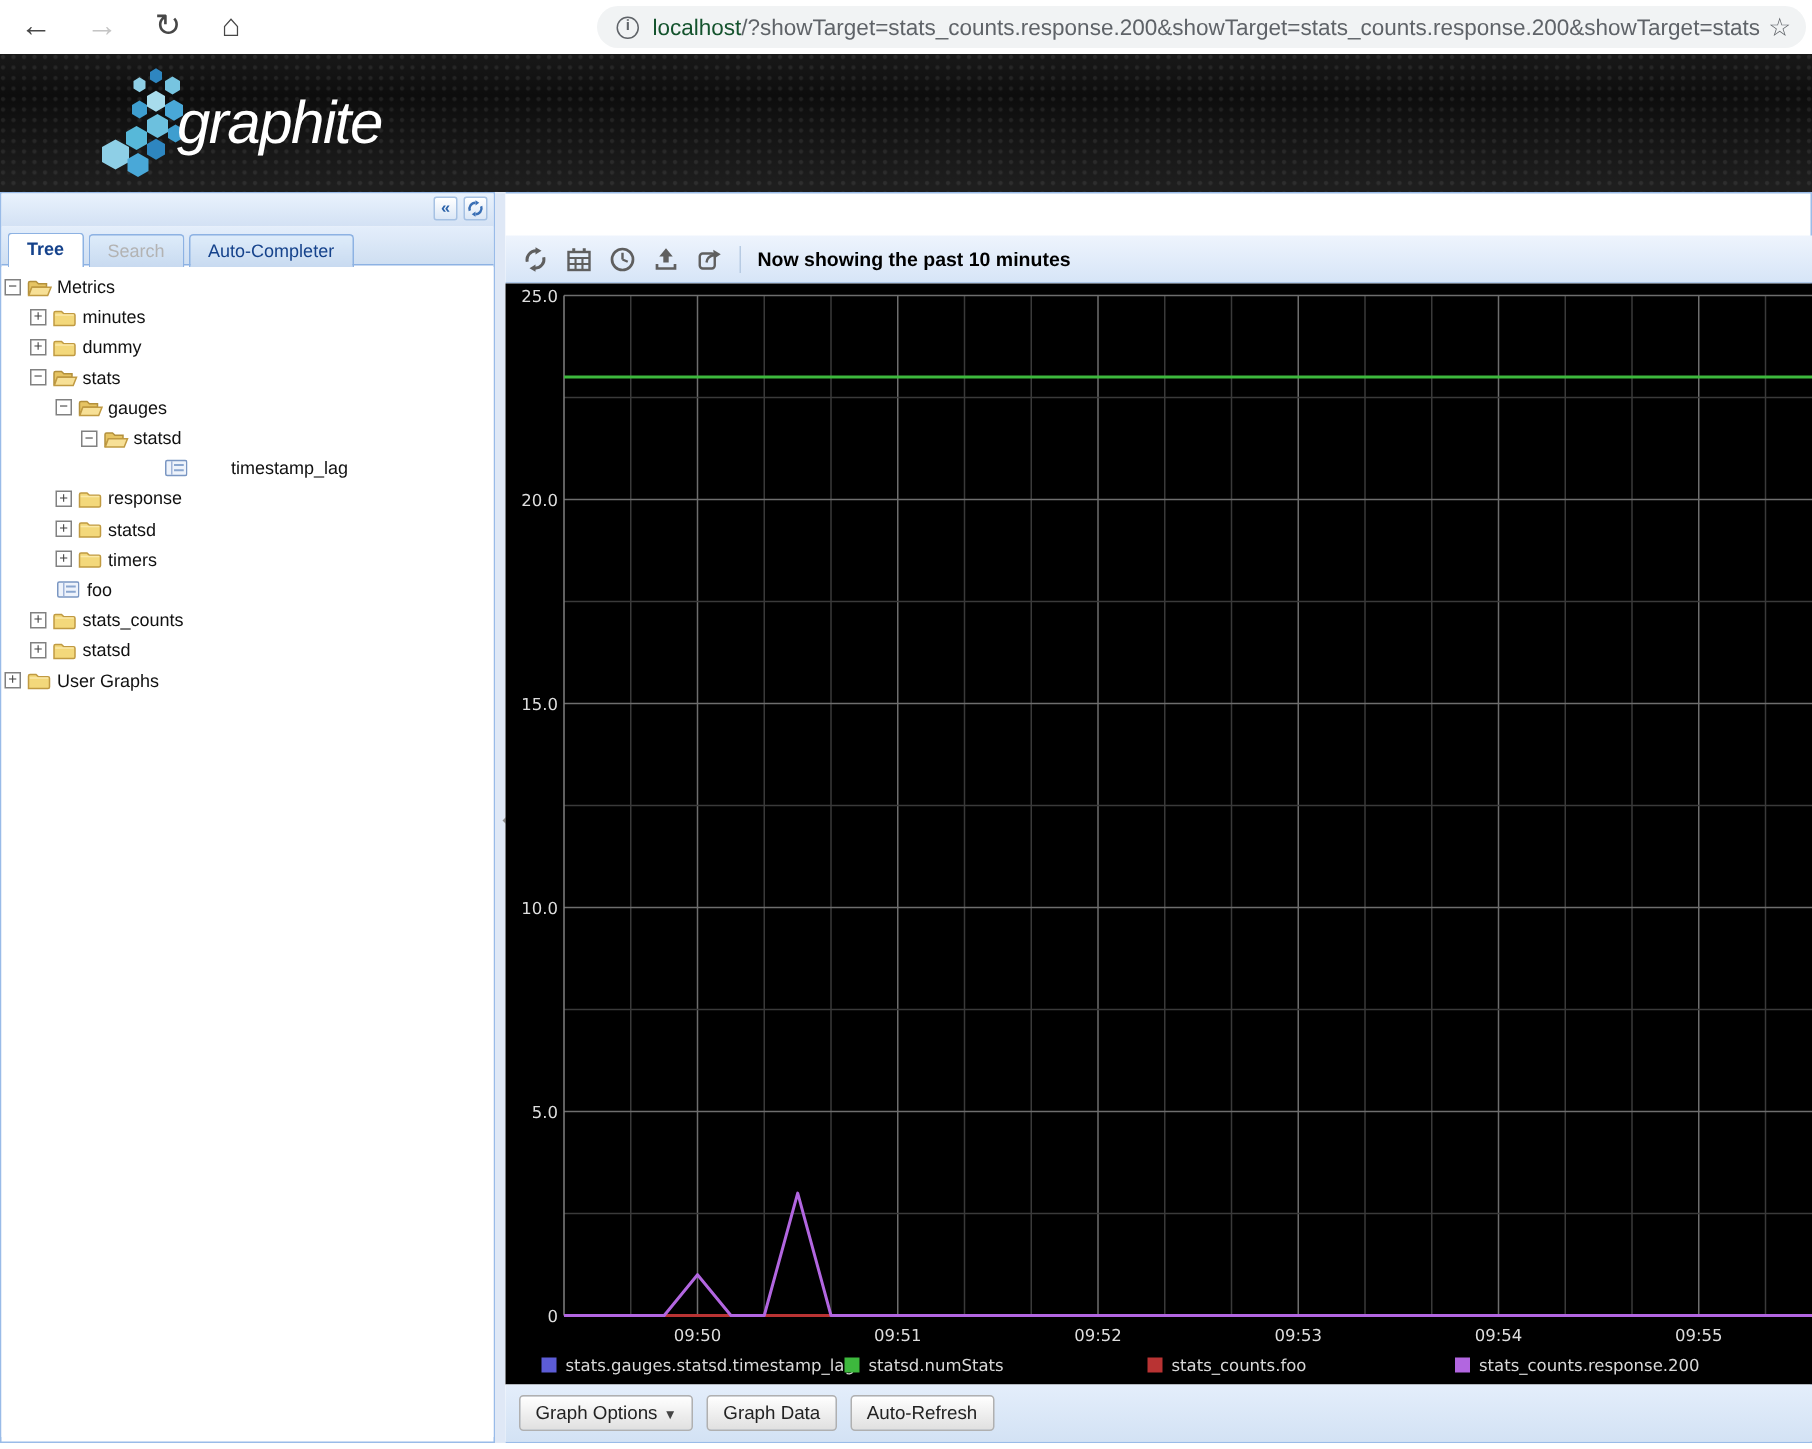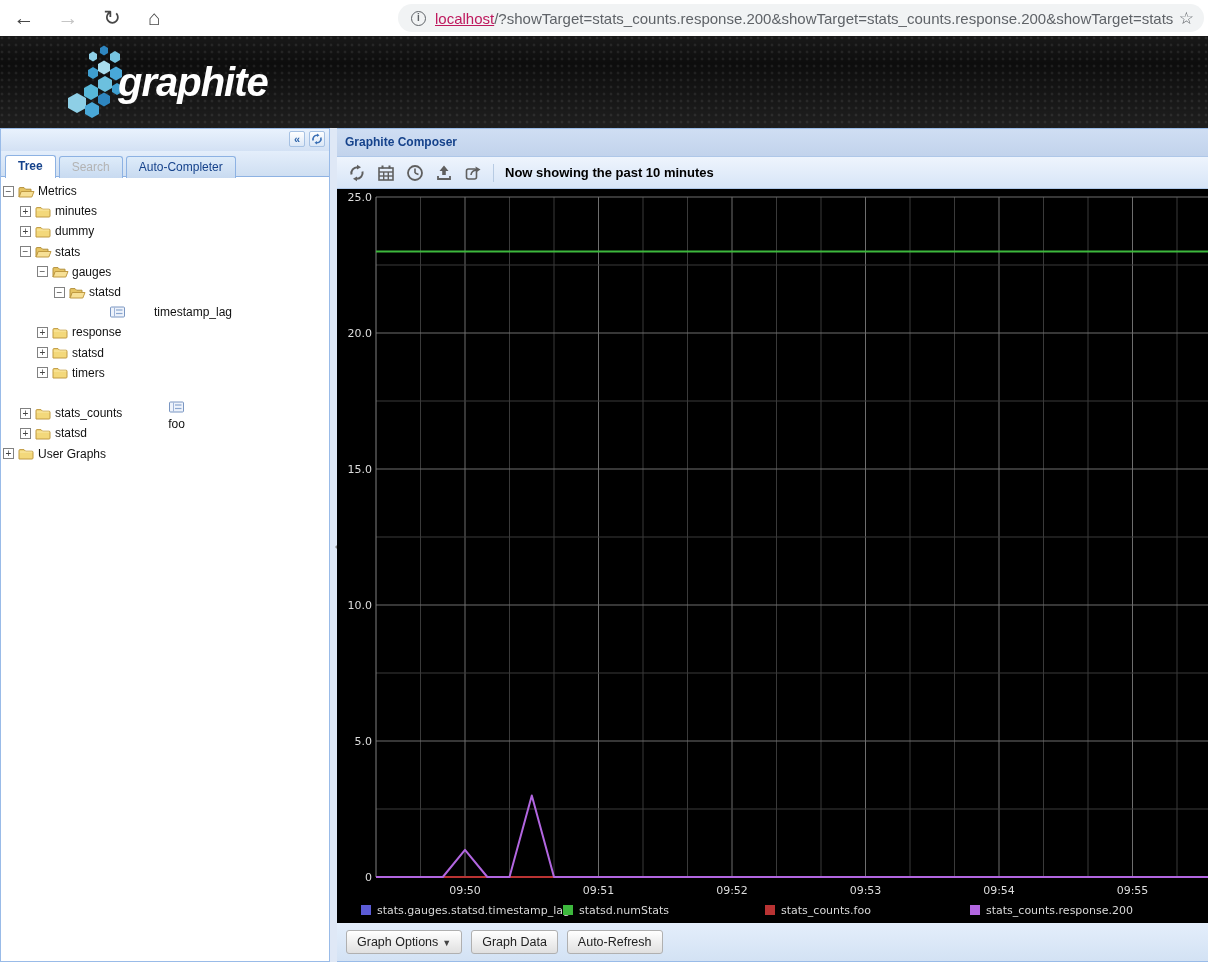--- a/index.html
+++ b/index.html
@@ -11,34 +11,34 @@
   #browser-bar { position:absolute; left:0; top:0; width:1208px; height:36px; background:#fff; }
   .nav-btn { position:absolute; top:2px; width:32px; height:32px; text-align:center;
              font-size:21px; line-height:32px; color:#474747; cursor:pointer; }
   .nav-btn.disabled { color:#c5c5c5; }
   #omnibox { position:absolute; left:398px; top:4px; width:806px; height:28px;
              background:#f1f3f4; border-radius:14px; display:flex; align-items:center; }
   #info-icon { width:15px; height:15px; border:1.5px solid #5f6368; border-radius:50%;
                margin-left:13px; font-size:10px; line-height:12px; text-align:center;
                color:#5f6368; font-weight:bold; flex:0 0 auto; }
   #url-text { margin-left:9px; font-size:15px; white-space:nowrap; overflow:hidden; flex:1 1 auto; }
-  #url-text .host { color:#be185d;text-decoration:underline; }
+  #url-text .host { color:#14532d; }
   #url-text .path { color:#5f6368; }
   #star-icon { flex:0 0 auto; margin:0 10px 0 6px; font-size:17px; color:#5f6368; }
 
   
   #logo-band { position:absolute; left:0; top:36px; width:1208px; height:92px;
                background-color:#0d0d0d;
                background-image:
                  linear-gradient(to bottom, rgba(255,255,255,0.05), rgba(0,0,0,0) 30%, rgba(255,255,255,0.07) 95%),
                  radial-gradient(circle at 2px 2px, #1f1f1f 1px, transparent 1.8px);
                background-size:auto, 7px 7px; }
   #logo { position:absolute; left:58px; top:4px; }
   #logo-text { position:absolute; left:118px; top:24px; color:#fff; font-size:40px;
-               font-weight:bold; font-style:italic; letter-spacing:-1px; }
+               font-weight:normal; font-style:italic; letter-spacing:-1px; }
 
   
   .panel { position:absolute; border:1px solid #99bbe8; background:#fff; }
   #sidebar { left:0; top:128px; width:330px; height:834px; }
   #sidebar-header { position:absolute; left:0; top:0; width:328px; height:22px;
                     background:linear-gradient(#e9f2fd,#d3e1f4); }
   .mini-tool { position:absolute; top:2px; width:16px; height:16px; border:1px solid #a6c1e3;
                border-radius:2px; background:linear-gradient(#fff,#dbe7f6); text-align:center;
                font-size:11px; line-height:14px; color:#2a62a9; font-weight:bold; cursor:pointer; }
   #tab-strip { position:absolute; left:0; top:22px; width:328px; height:26px;
@@ -256,21 +256,21 @@
             <span class="box">+</span>
           </span>
           <span class="tree-ico">
             <svg width="16" height="13" viewBox="0 0 16 13">
               <path d="M1 12 V3.6 Q1 2.6 2 2.6 H6 L7.6 4.2 H14 Q15 4.2 15 5.2 V11 Q15 12 14 12 Z" fill="#f3d87b" stroke="#c09a42" stroke-width="1"></path>
               <path d="M1.8 5 H14.2" stroke="#fbe9a8" stroke-width="1"></path>
             </svg>
           </span>
           <span class="tree-label">timers</span>
         </div>
-        <div class="tree-row" style="padding-left: 22px; flex-direction: column;">
+        <div class="tree-row" style="padding-left: 22px;">
           <span class="tgl"></span>
           <span class="tree-ico">
             <svg width="15" height="12" viewBox="0 0 15 12">
               <rect x="0.5" y="1" width="14" height="10" rx="1" fill="#eef3fb" stroke="#7a96c2" stroke-width="1"></rect>
               <line x1="4.5" y1="1.5" x2="4.5" y2="10.5" stroke="#9fb4d8" stroke-width="1"></line>
               <line x1="6" y1="4" x2="12.5" y2="4" stroke="#8aa6cf" stroke-width="1.2"></line>
               <line x1="6" y1="7.5" x2="12.5" y2="7.5" stroke="#8aa6cf" stroke-width="1.2"></line>
             </svg>
           </span>
           <span class="tree-label">foo</span>
@@ -312,21 +312,20 @@
           <span class="tree-label">User Graphs</span>
         </div>
       </div>
   </div>
 
   <div id="splitter">
     <div id="splitter-arrow"></div>
   </div>
 
   <div id="main" class="panel">
-    <div id="main-title">Graphite Composer</div>
 
     <div id="main-toolbar">
       <svg class="tb-icon" viewBox="0 0 18 18">
         <path d="M3.5 10.5 A6 6 0 0 1 9.5 3.2" fill="none" stroke="#5f5f5f" stroke-width="2"></path>
         <path d="M14.5 7.5 A6 6 0 0 1 8.5 14.8" fill="none" stroke="#5f5f5f" stroke-width="2"></path>
         <path d="M9 0.8 L13 3.2 L9 5.6 Z" fill="#5f5f5f"></path>
         <path d="M9 12.4 L5 14.8 L9 17.2 Z" fill="#5f5f5f"></path>
       </svg>
       <svg class="tb-icon" viewBox="0 0 18 18">
         <rect x="2" y="4" width="14" height="12" fill="none" stroke="#5f5f5f" stroke-width="1.6"></rect>

